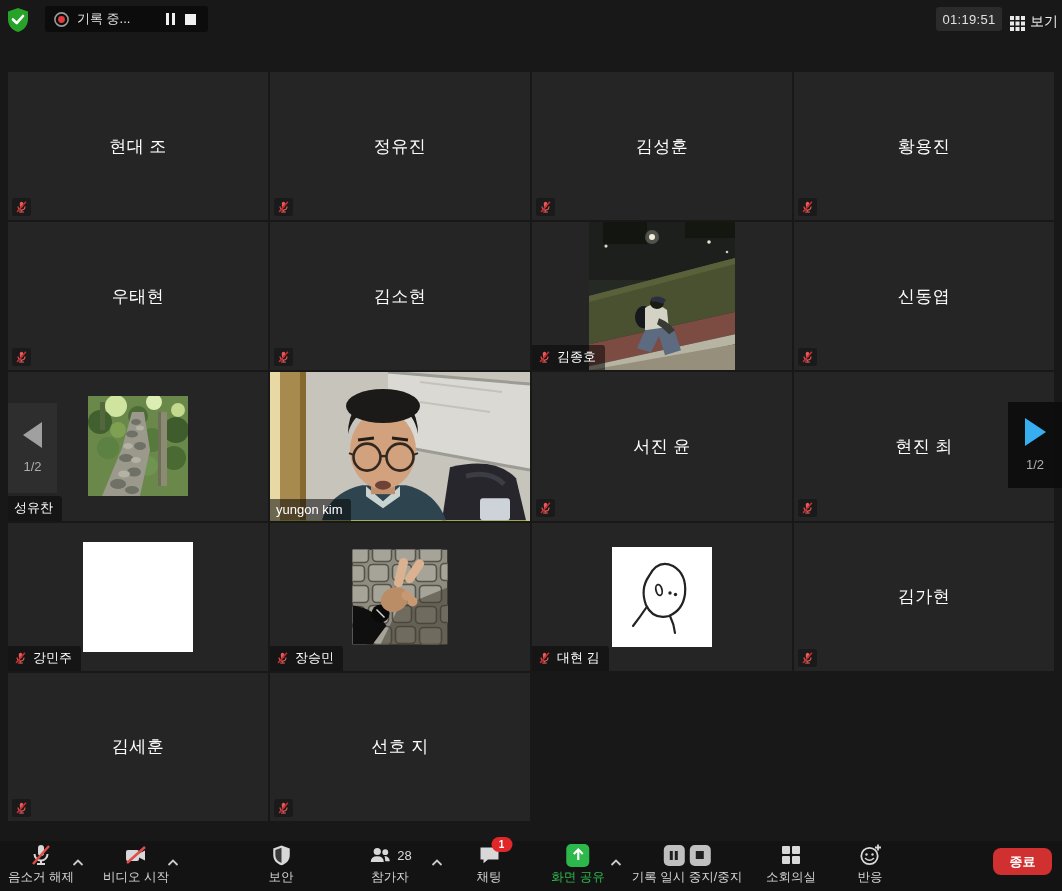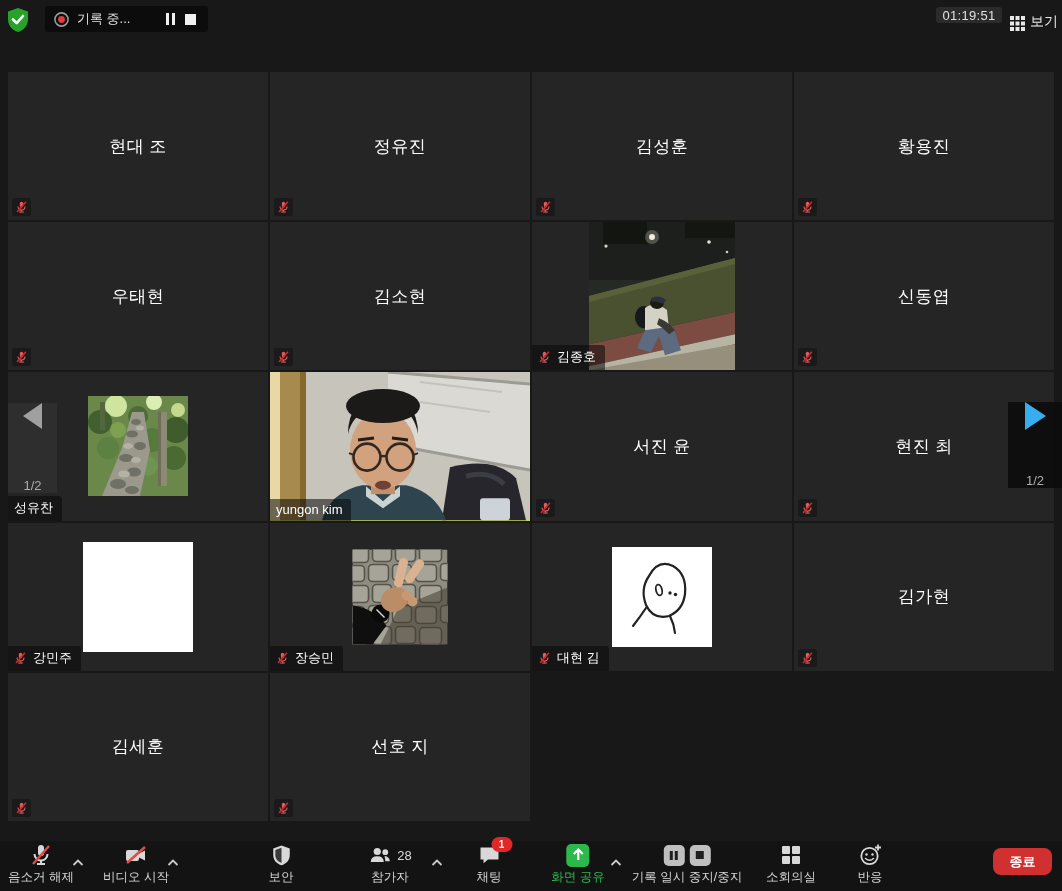--- a/index.html
+++ b/index.html
@@ -15,21 +15,21 @@
     background:#0c0c0c;border-radius:3px;display:flex;align-items:center;
     padding:0 8px;box-sizing:border-box;
   }
   .rec-pill .rec-label{font-size:13px;color:#e4e4e4;margin-left:7px;white-space:nowrap;}
   .rec-pill .pill-btn{display:flex;align-items:center;justify-content:center;width:20px;height:20px;cursor:pointer;}
   .rec-pill .pause-glyph{display:flex;gap:3px;}
   .rec-pill .pause-glyph i{display:block;width:3px;height:12px;background:#f0f0f0;}
   .rec-pill .stop-glyph{width:11px;height:11px;background:#f0f0f0;}
   .pill-spacer{flex:1;}
   .timer-box{
-    position:absolute;left:936px;top:7px;width:66px;height:16px;background:#2b2b2b;
+    position:absolute;left:936px;top:7px;width:66px;height:24px;background:#2b2b2b;
     border-radius:3px;display:flex;align-items:center;justify-content:center;
     font-size:13px;color:#e0e0e0;letter-spacing:.3px;
   }
   .view-btn{
     position:absolute;left:1010px;top:9px;height:22px;display:flex;align-items:flex-end;gap:5px;
     font-size:14px;color:#ececec;cursor:pointer;
   }
   
   .grid{
     position:absolute;left:8px;top:72px;width:1046px;height:749px;
@@ -49,21 +49,21 @@
     position:absolute;left:0;bottom:0;background:rgba(10,10,10,.55);
     color:#fff;font-size:13px;padding:3px 9px 4px 6px;display:flex;align-items:center;gap:6px;
     border-top-right-radius:3px;z-index:3;white-space:nowrap;
   }
   .avatar-box{position:absolute;left:50%;top:50%;transform:translate(-50%,-50%);}
   .avatar-box svg,.photo-center svg,.video-fill svg{display:block;width:100%;height:100%;}
   .photo-center{position:absolute;top:0;bottom:0;left:50%;transform:translateX(-50%);width:146px;}
   .video-fill{position:absolute;inset:0;}
   
   .nav-panel{
-    position:absolute;display:flex;flex-direction:column;align-items:center;justify-content:space-between;
+    position:absolute;display:flex;flex-direction:column;align-items:center;justify-content:center;
     z-index:6;cursor:pointer;
   }
   .nav-left{left:8px;top:403px;width:49px;height:90px;background:#2e2e2e;}
   .nav-right{right:0;top:402px;width:54px;height:86px;background:rgba(12,12,12,.9);}
   .tri-left{width:0;height:0;border-top:13px solid transparent;border-bottom:13px solid transparent;border-right:19px solid #a0a0a0;}
   .tri-right{width:0;height:0;border-top:14px solid transparent;border-bottom:14px solid transparent;border-left:21px solid #36aef0;}
   .nav-count{margin-top:11px;font-size:13px;color:#adadad;}
   
   .toolbar{position:absolute;left:0;right:0;bottom:0;height:50px;background:#131313;z-index:5;}
   .tb-item{

